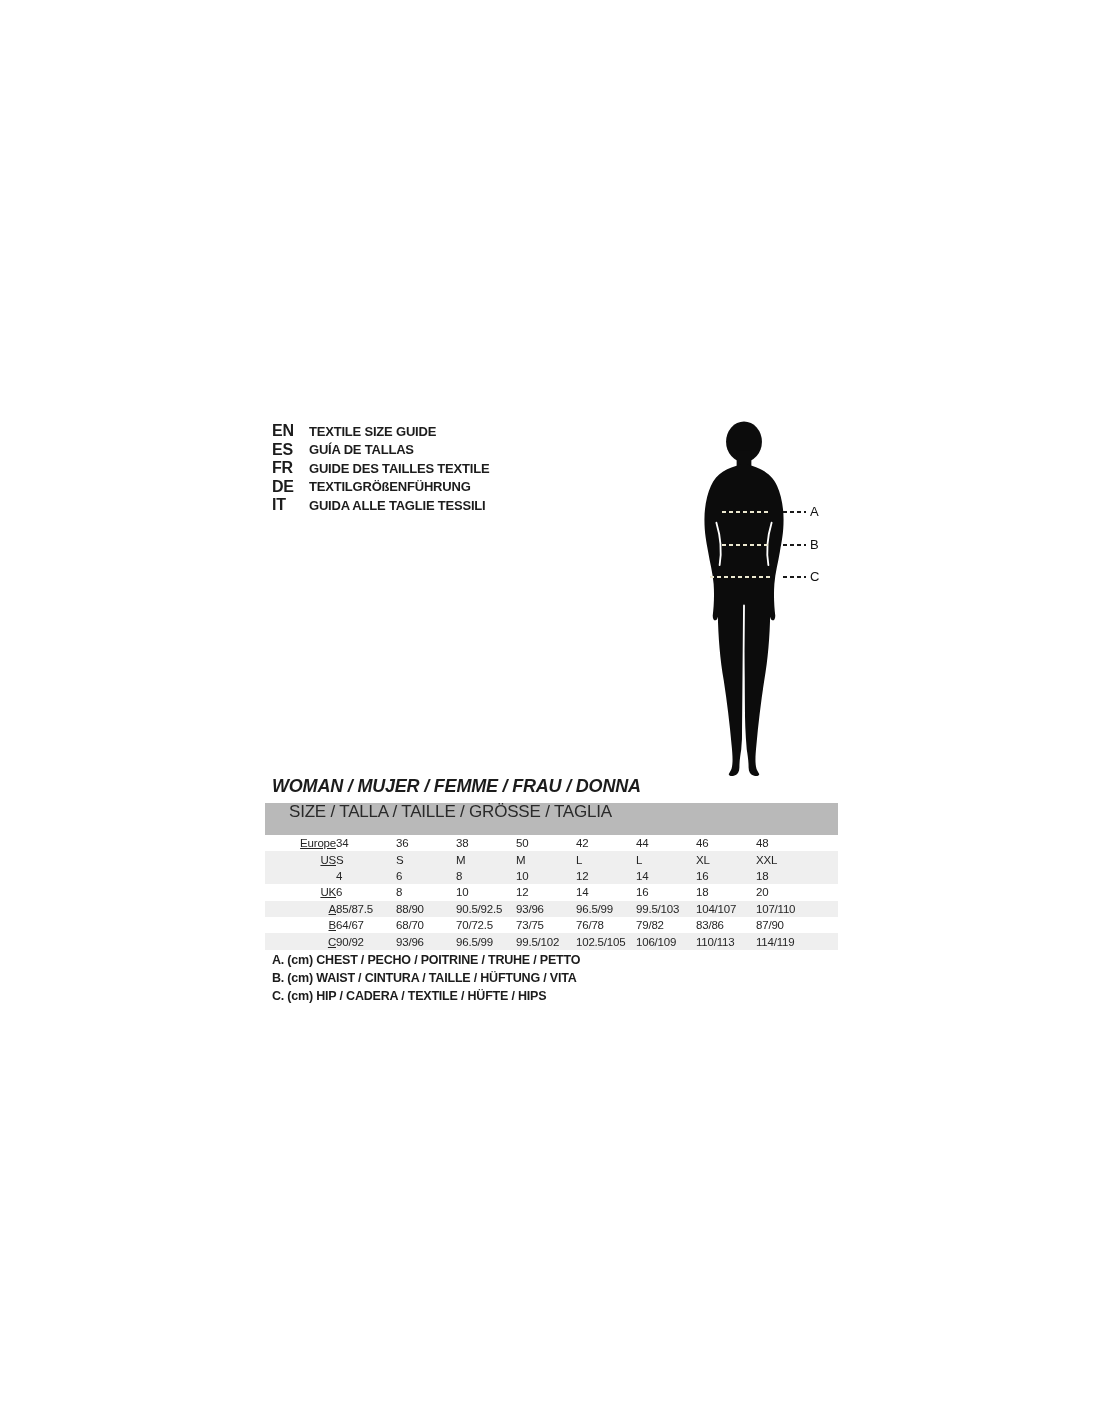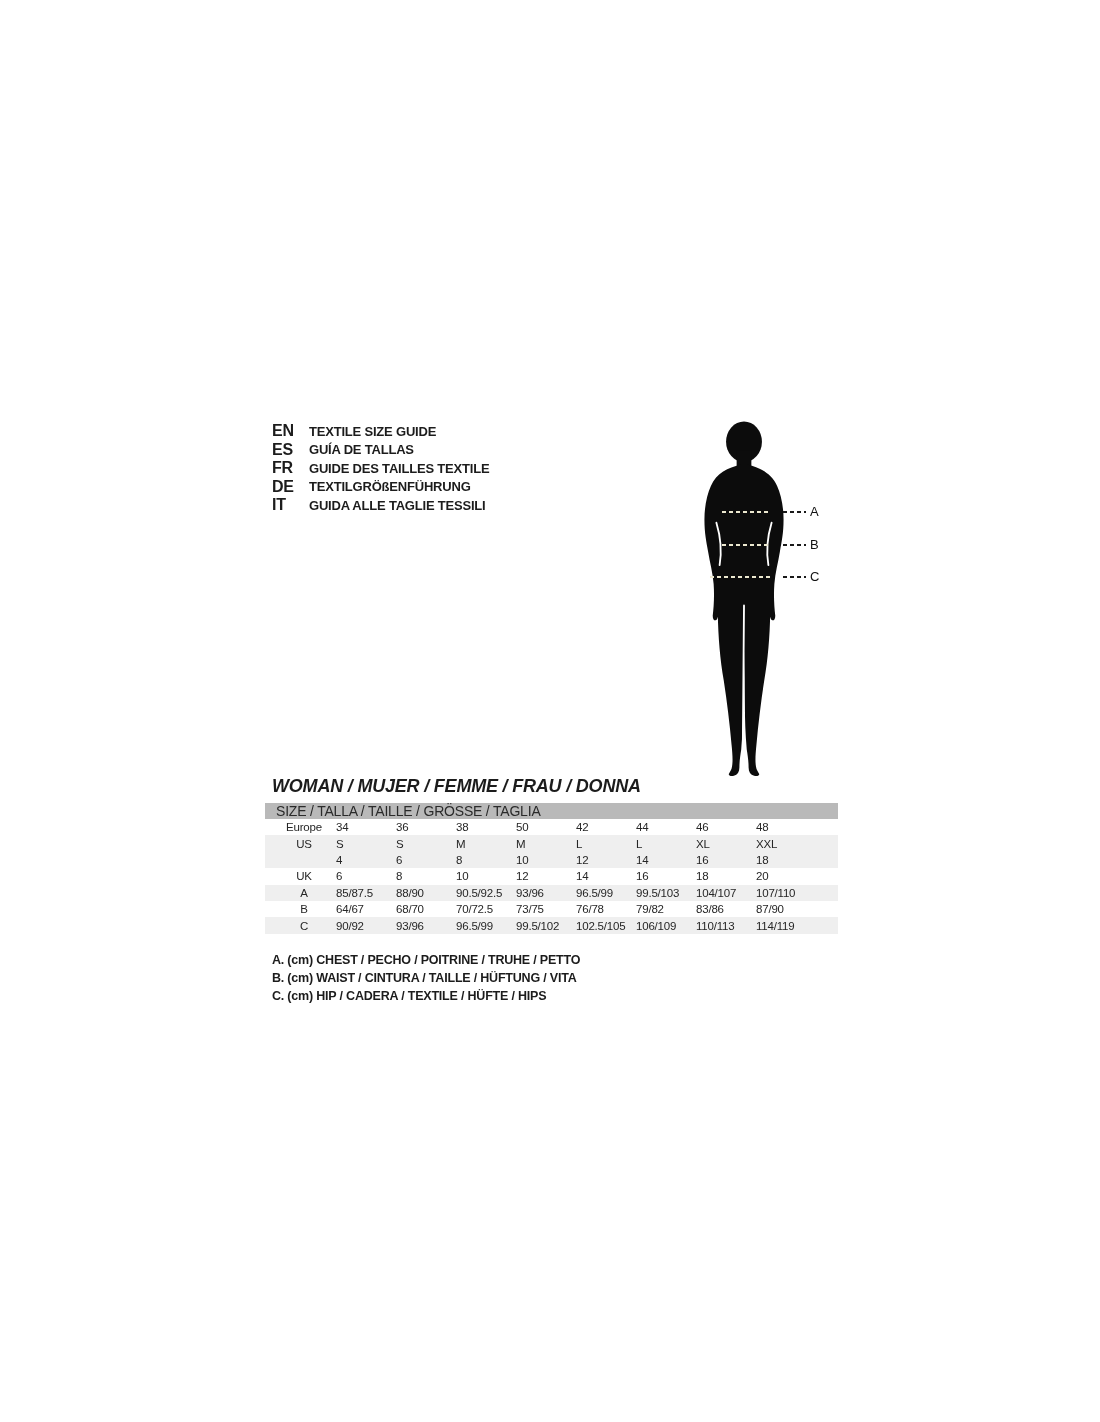--- a/index.html
+++ b/index.html
@@ -24,30 +24,30 @@
   .m-a .di{left:24px;width:49px;}
   .m-b .di{left:24px;width:46px;}
   .m-c .di{left:12px;width:63px;}
   .do{left:85px;width:23px;background:repeating-linear-gradient(90deg,#1a1a1a 0 4px,transparent 4px 7px);}
   .m-label{position:absolute;left:112px;top:0;font-size:13px;line-height:14px;color:#111;}
   
   .section-title{position:absolute;left:272px;top:776px;font-size:18px;font-weight:bold;font-style:italic;}
   
   .size-table{position:absolute;left:265px;top:803px;width:573px;}
   .t-header{
-    box-sizing:border-box;width:573px;height:16px;line-height:17px;
-    background:#b9b9b9;color:#2a2a2a;font-size:14px;padding-left:11px;
+    box-sizing:border-box;width:573px;height:32px;line-height:17px;
+    background:#b9b9b9;color:#2a2a2a;font-size:17px;padding-left:24px;
   }
   .t-row{
     display:grid;grid-template-columns:71px repeat(8,60px);
     height:16.4px;align-items:center;font-size:11.5px;color:#262626;
     justify-content:start;
   }
   .t-row.shade{background:#efefef;}
-  .t-label{padding-left:7px;text-align:center;}
+  .t-label{padding-left:7px;text-align:right;text-decoration:underline;}
   .t-cell{}
   
   .legend{position:absolute;left:272px;top:952px;}
   .legend-line{font-size:12.5px;font-weight:bold;line-height:17.8px;}
 </style>
 </head>
 <body>
 
 <div class="lang-block" id="langBlock">
     <div class="lang-row">

